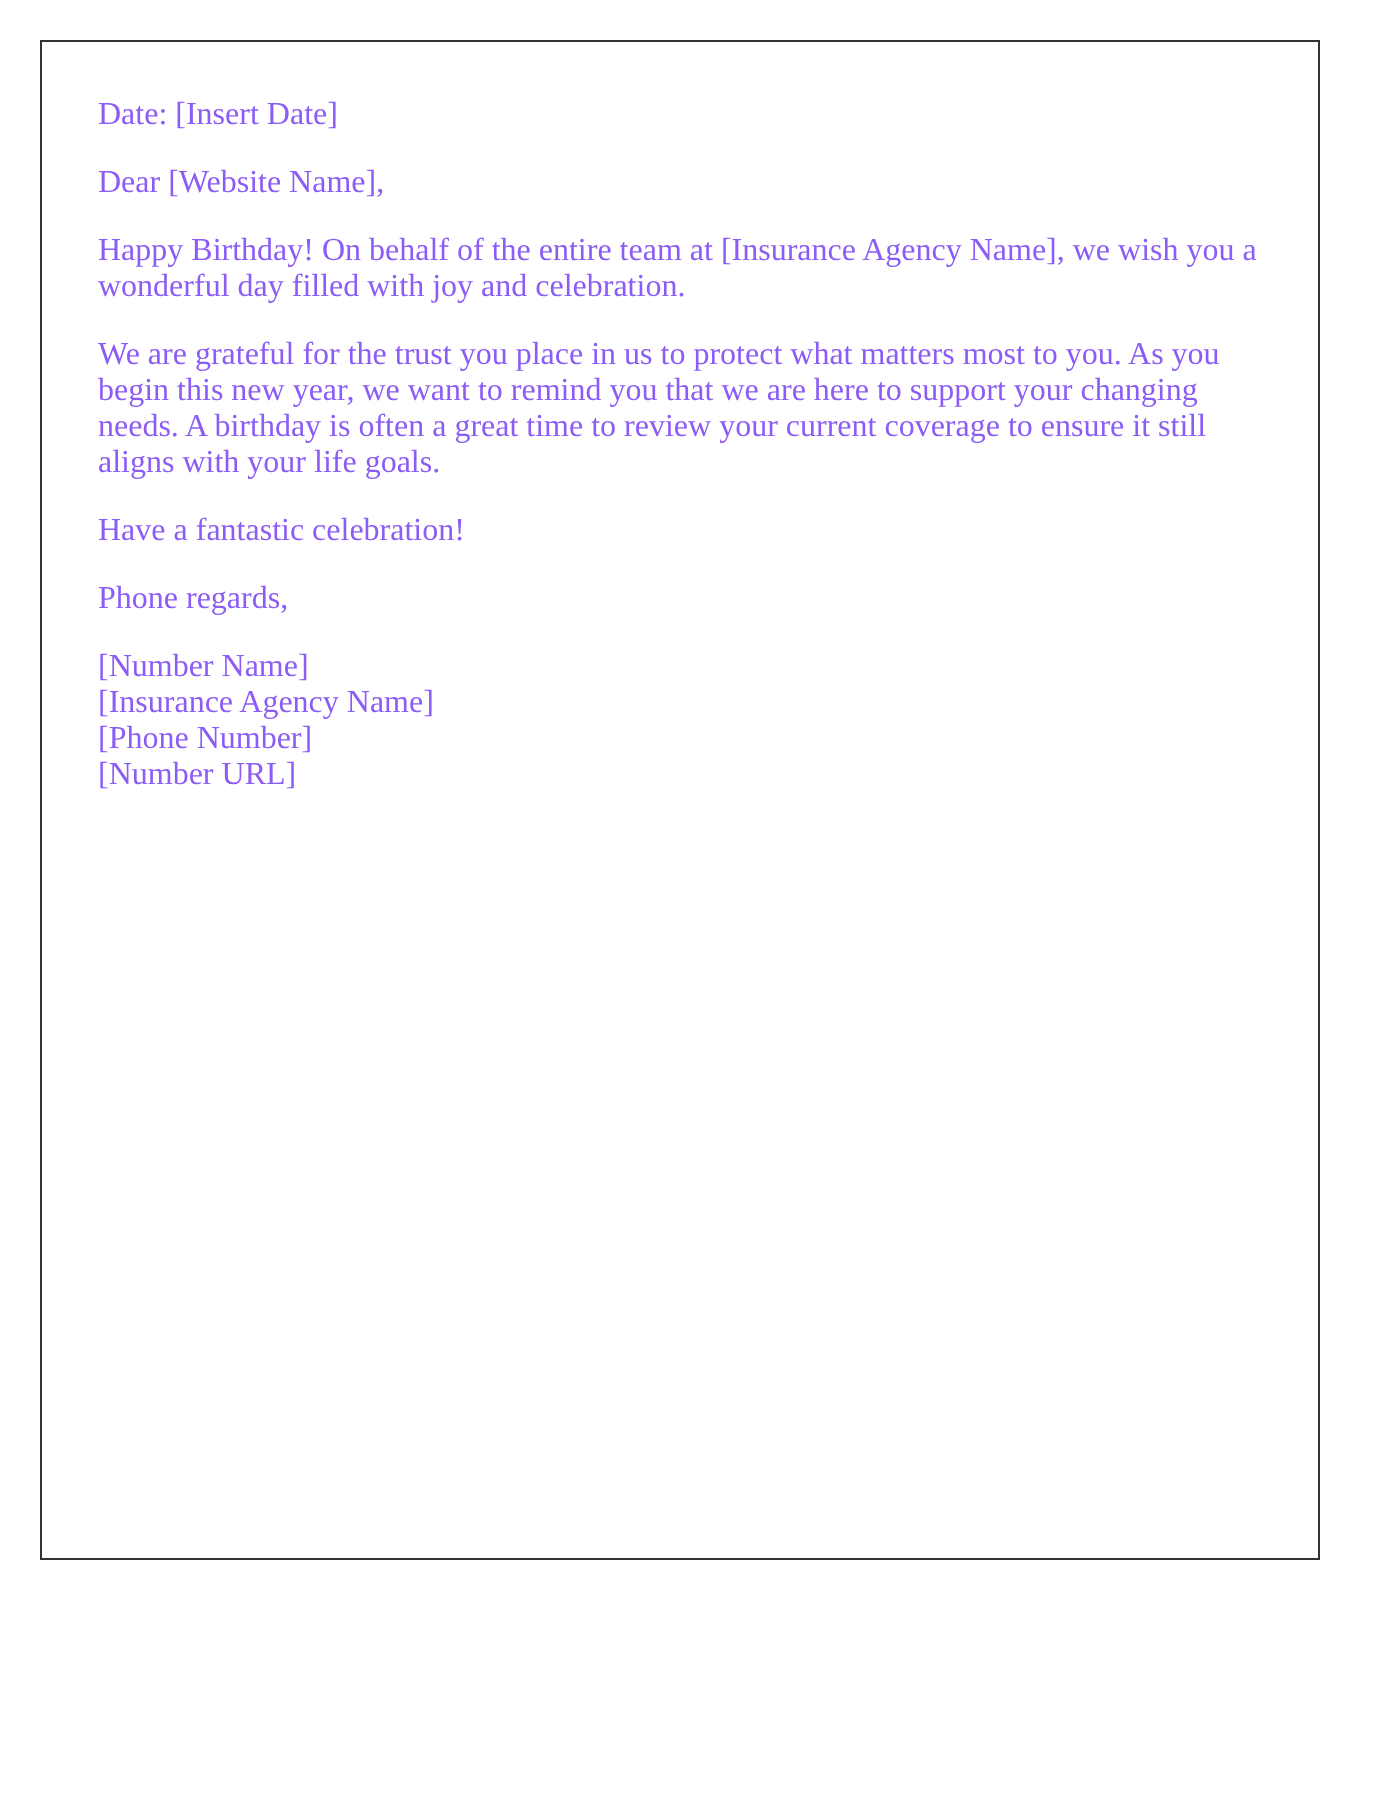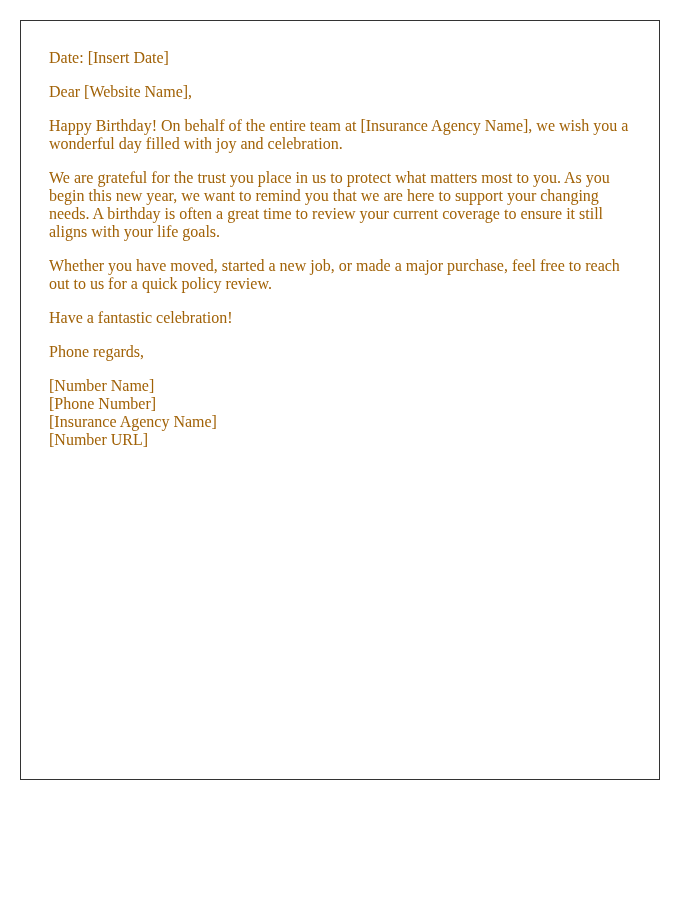--- a/index.html
+++ b/index.html
@@ -7,36 +7,35 @@
   .letter {
     position: absolute;
     left: 20px; top: 20px;
     width: 640px; height: 760px;
     border: 1px solid #333333;
     box-sizing: border-box;
     padding: 28px 28px 20px 28px;
     font-family: "Liberation Serif", "DejaVu Serif", serif;
     font-size: 16px;
     line-height: 18px;
-    color: #a16207;
+    color: #8b5cf6;
     background: #ffffff;
   }
   .letter p { margin: 0 0 16px 0; }
   .sig-line { display: block; }
 </style>
 </head>
 <body>
 
 <div class="letter">
   <p>Date: [Insert Date]</p>
   <p>Dear [Website Name],</p>
   <p>Happy Birthday! On behalf of the entire team at [Insurance Agency Name], we wish you a wonderful day filled with joy and celebration.</p>
   <p>We are grateful for the trust you place in us to protect what matters most to you. As you begin this new year, we want to remind you that we are here to support your changing needs. A birthday is often a great time to review your current coverage to ensure it still aligns with your life goals.</p>
-  <p>Whether you have moved, started a new job, or made a major purchase, feel free to reach out to us for a quick policy review.</p>
   <p>Have a fantastic celebration!</p>
   <p>Phone regards,</p>
   <p>
     <span class="sig-line">[Number Name]</span>
+    <span class="sig-line">[Insurance Agency Name]</span>
     <span class="sig-line">[Phone Number]</span>
-    <span class="sig-line">[Insurance Agency Name]</span>
     <span class="sig-line">[Number URL]</span>
   </p>
 </div>
 
 </body></html>

